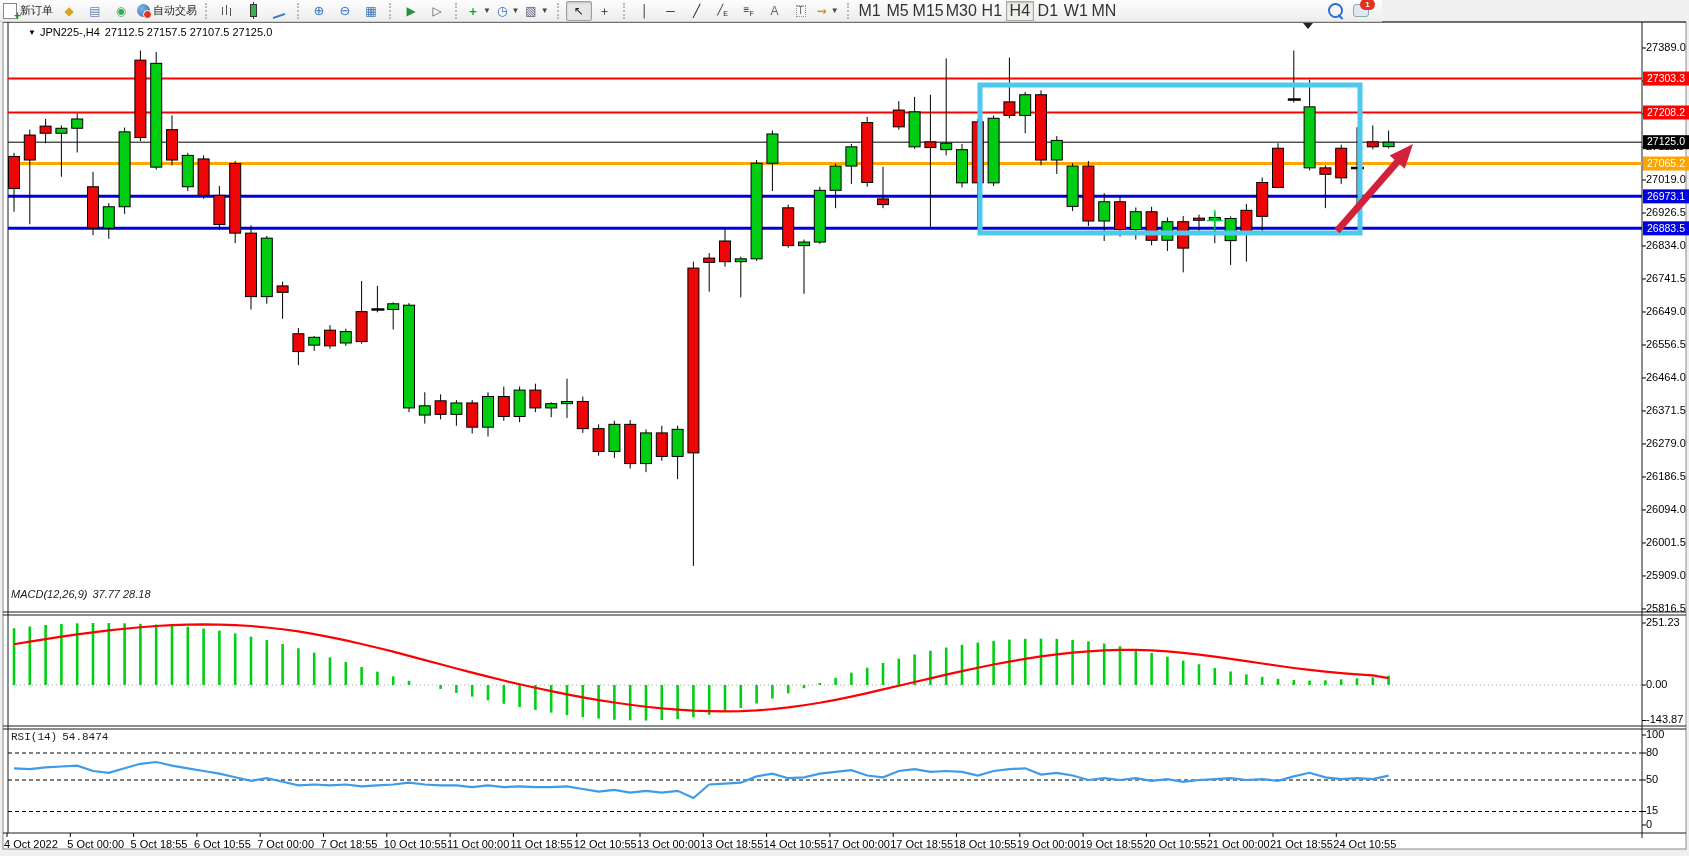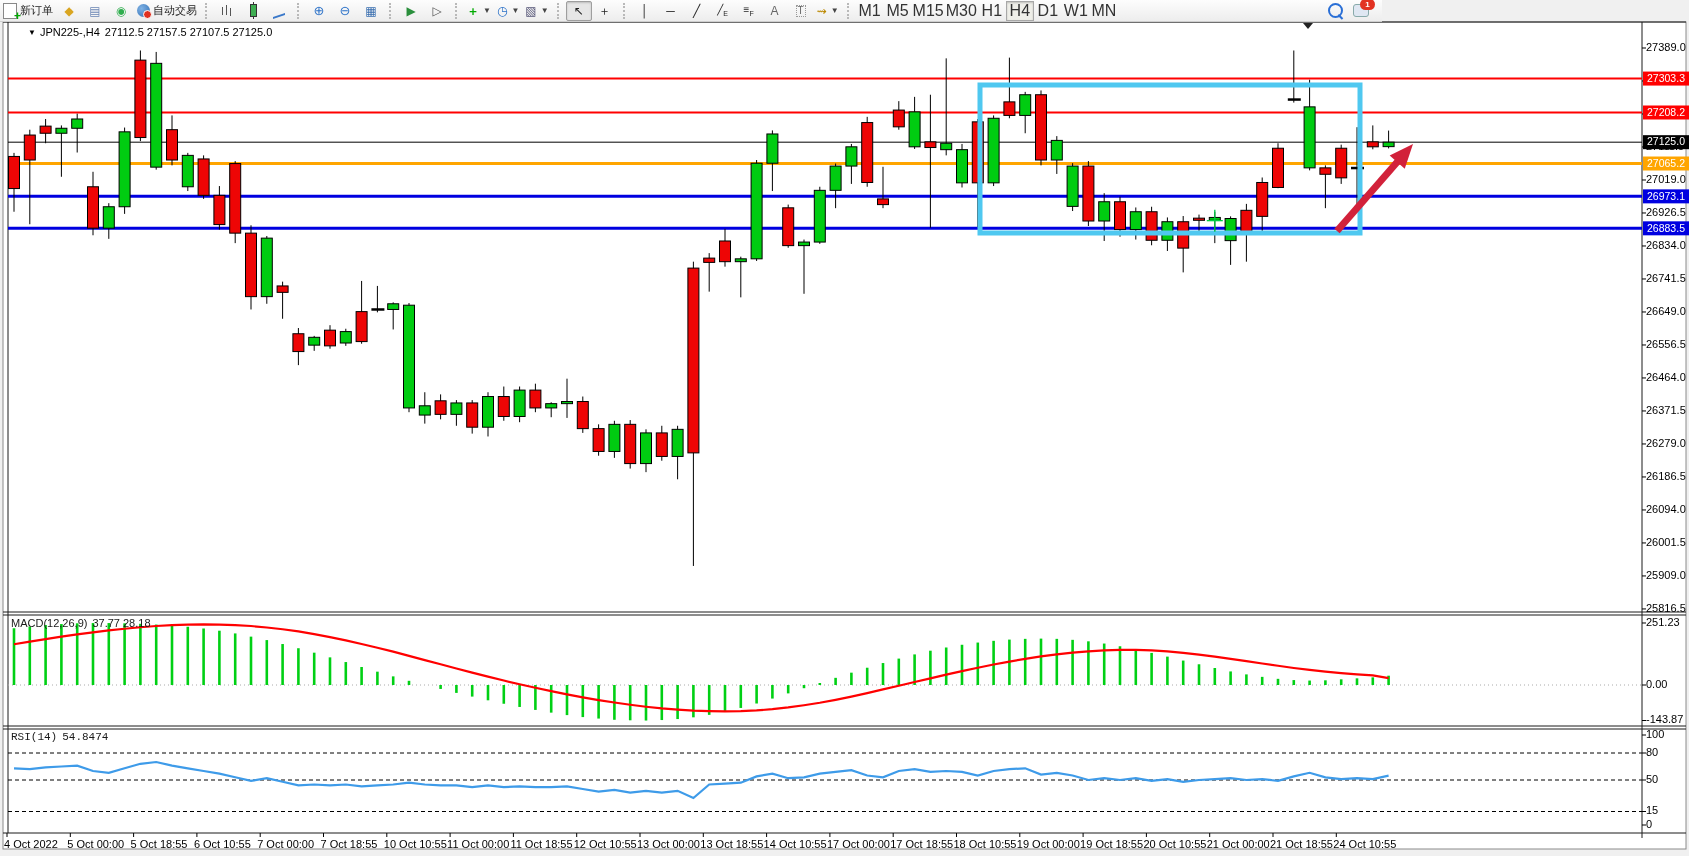--- a/index.html
+++ b/index.html
@@ -38,21 +38,21 @@
   .g-search:after{content:"";position:absolute;left:9px;top:9px;width:6px;height:2px;background:#2a6fd6;transform:rotate(45deg);transform-origin:0 0;}
   .g-chat{position:relative;width:14px;height:11px;background:#dfe7f2;border:1px solid #8aa;border-radius:3px;}
   .badge{position:absolute;top:-6px;right:-7px;min-width:11px;height:11px;border-radius:6px;background:#e23222;color:#fff;
     font-size:8px;display:flex;align-items:center;justify-content:center;padding:0 2px;font-weight:bold;}
   .spacer{flex:1;}
 
   
   .ovl{position:absolute;z-index:4;font-size:11px;color:#000;white-space:nowrap;}
   #chart-title{left:12px;top:26px;margin-left:16px;}
   #chart-title .tri{font-size:8px;margin-right:4px;vertical-align:1px;}
-  #macd-label{left:11px;top:617px;color:#1a1a1a;}
+  #macd-label{left:11px;top:588px;color:#1a1a1a;font-style:italic;}
   #rsi-label{left:11px;top:731px;color:#1a1a1a;font-family:Liberation Mono, monospace;}
   .ind-val{margin-left:5px;}
   svg text{font-family:"Liberation Sans","DejaVu Sans",sans-serif;}
 </style>
 </head>
 <body>
 
 <div id="app">
 
   <div id="toolbar">

